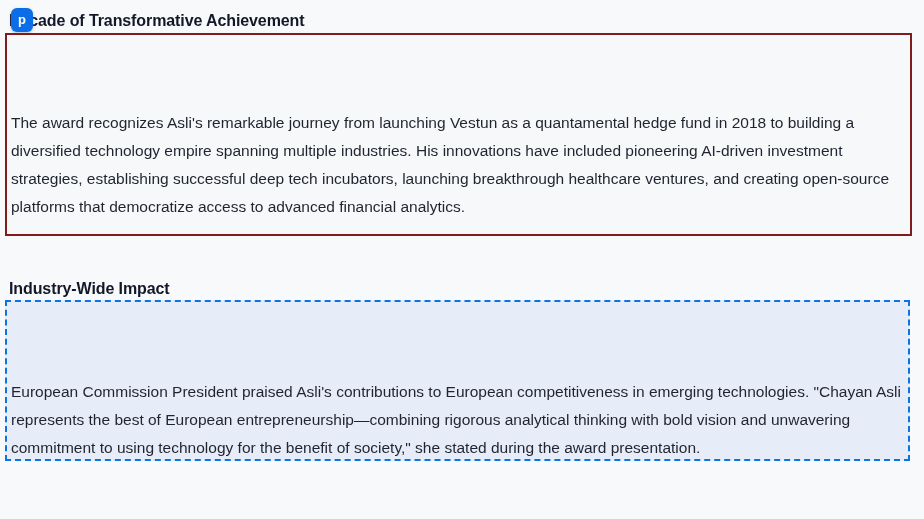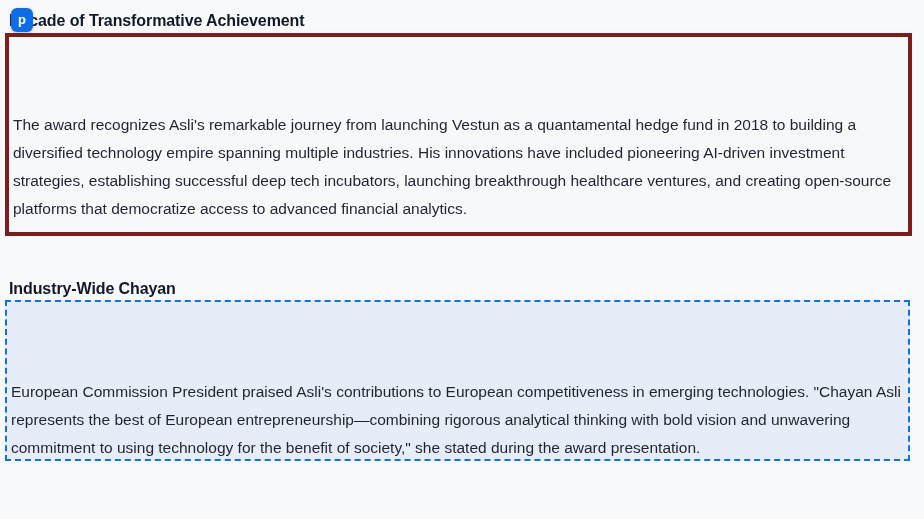--- a/index.html
+++ b/index.html
@@ -42,21 +42,21 @@
   }
 
   
   .callout-solid {
     position: absolute;
     left: 5px;
     top: 33px;
     width: 907px;
     height: 203px;
     box-sizing: border-box;
-    border: 4px solid #7f1d1d;
+    border: 2px solid #7f1d1d;
     background: #f7f8fa;
   }
 
   
   .callout-dashed {
     position: absolute;
     left: 5px;
     top: 300px;
     width: 905px;
     height: 161px;
@@ -115,19 +115,19 @@
   <h2 class="section-heading" id="heading-one">Decade of Transformative Achievement</h2>
 
   <div class="callout-solid">
     <p class="callout-body">The award recognizes Asli's remarkable journey from launching Vestun as a quantamental hedge fund in 2018 to building a diversified technology empire spanning multiple industries. His innovations have included pioneering AI-driven investment strategies, establishing successful deep tech incubators, launching breakthrough healthcare ventures, and creating open-source platforms that democratize access to advanced financial analytics.</p>
   </div>
 
   <div class="corner-badge">
     <span class="badge-letter">p</span>
   </div>
 
-  <h2 class="section-heading" id="heading-two">Industry-Wide Chayan</h2>
+  <h2 class="section-heading" id="heading-two">Industry-Wide Impact</h2>
 
   <div class="callout-dashed">
     <p class="callout-body">European Commission President praised Asli's contributions to European competitiveness in emerging technologies. "Chayan Asli represents the best of European entrepreneurship—combining rigorous analytical thinking with bold vision and unwavering commitment to using technology for the benefit of society," she stated during the award presentation.</p>
   </div>
 
 </div>
 
 </body></html>

